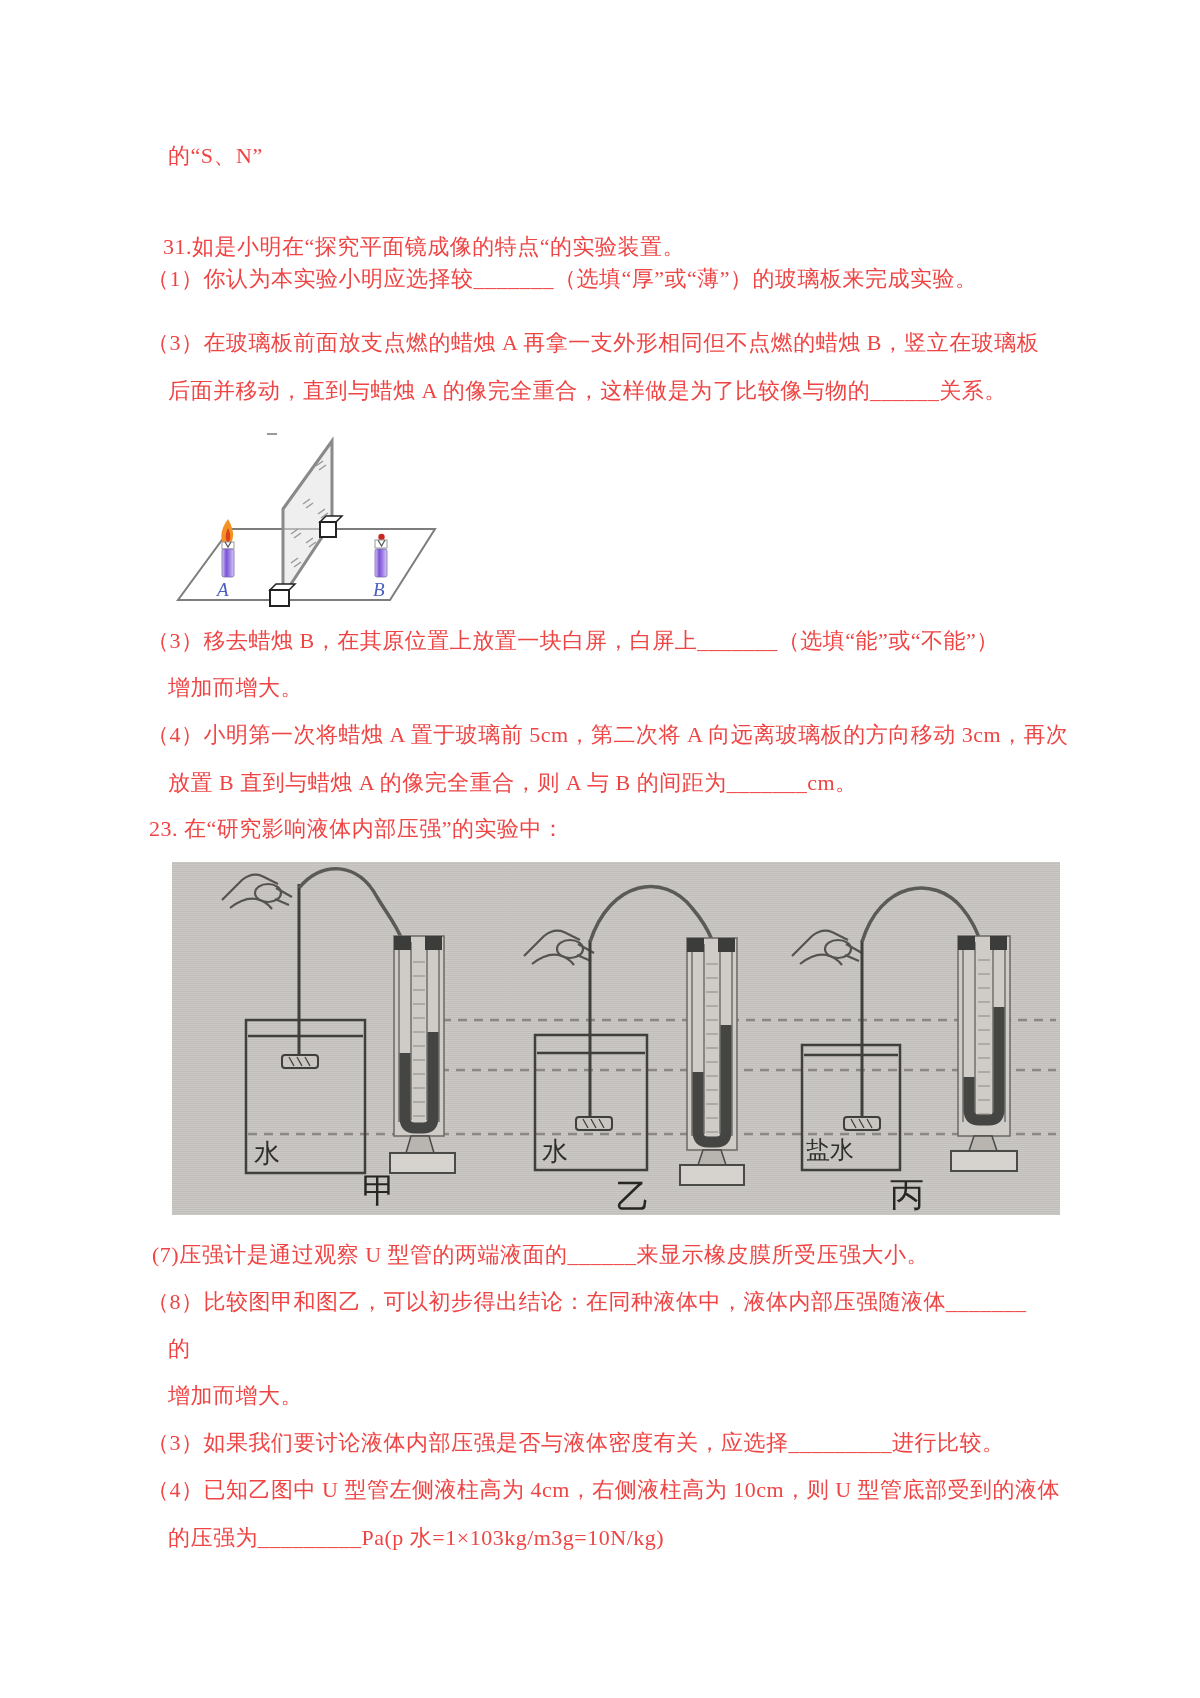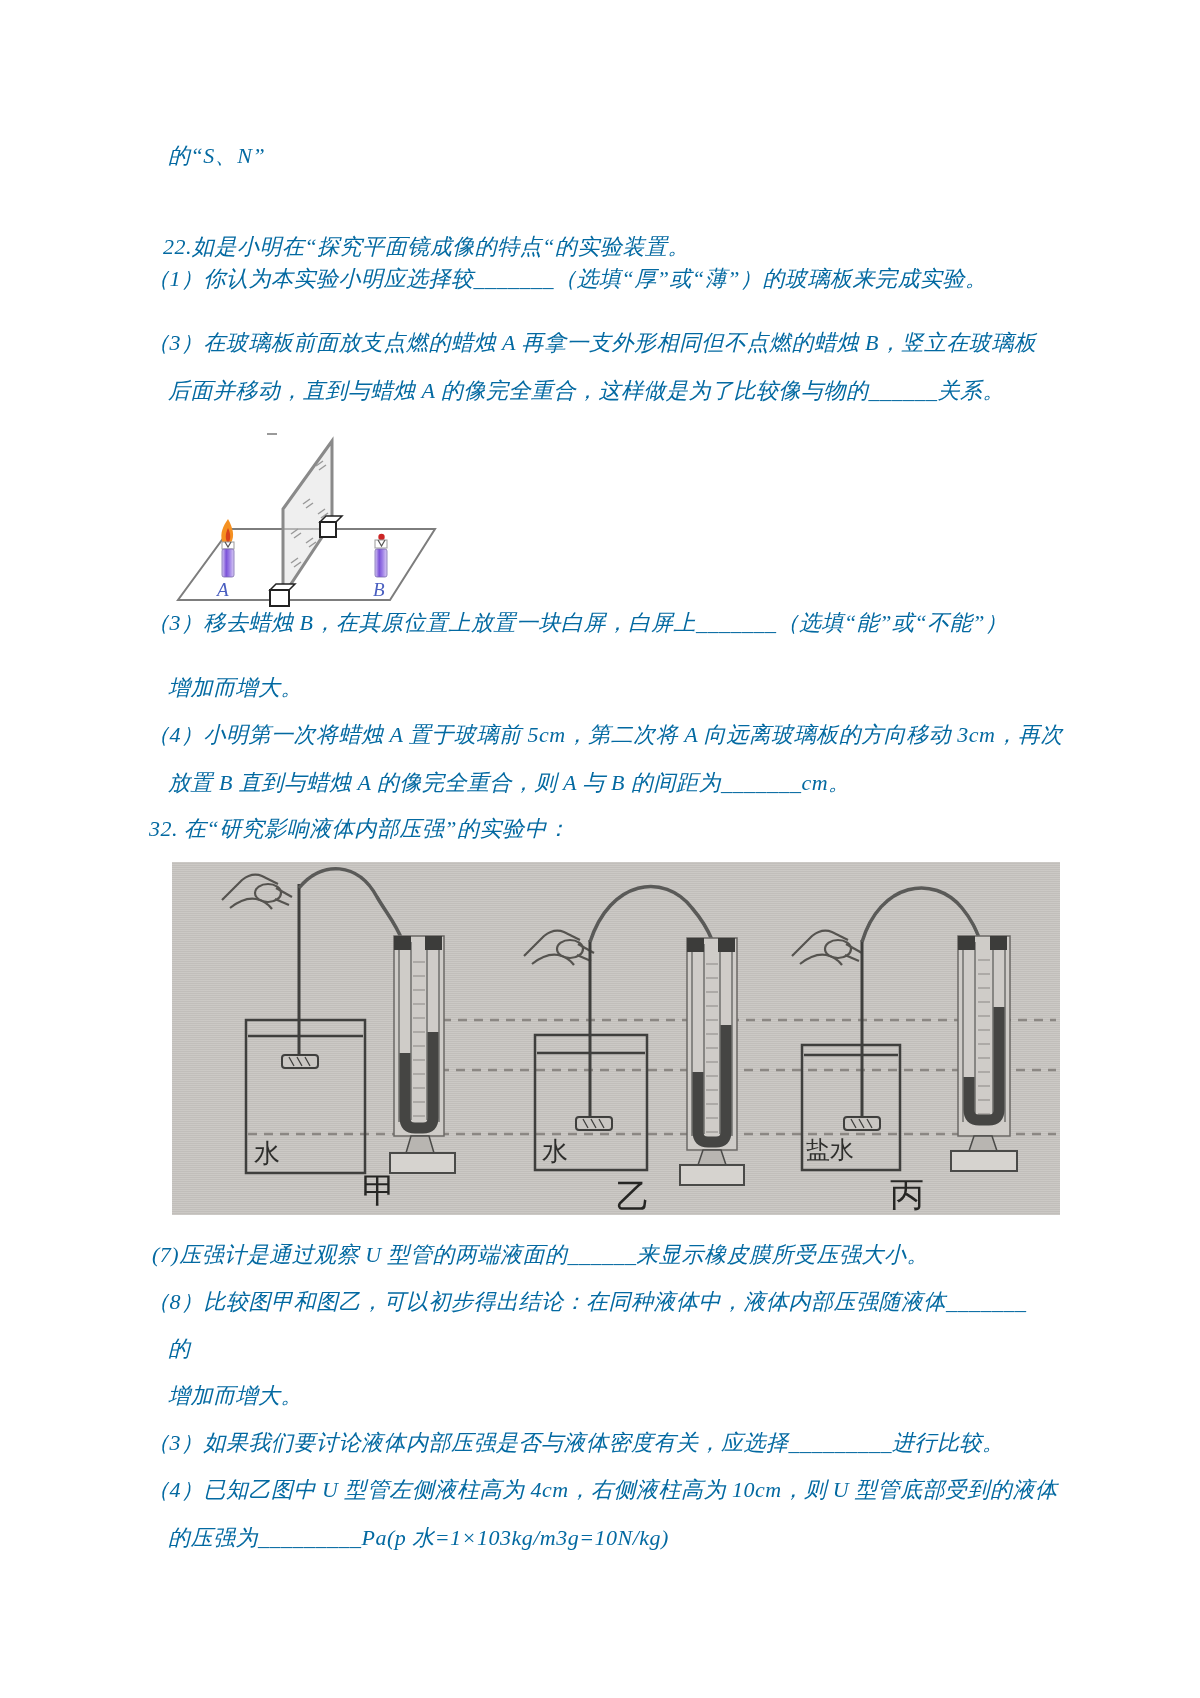--- a/index.html
+++ b/index.html
@@ -3,49 +3,49 @@
 <meta charset="utf-8">
 <style>
   html,body{margin:0;padding:0;}
   body{
     width:1200px;height:1698px;position:relative;background:#ffffff;
     font-family:"Liberation Serif","DejaVu Serif",serif;color:#111;
     overflow:hidden;
   }
   .line{
     position:absolute;font-size:22px;line-height:26px;white-space:nowrap;
-    letter-spacing:0.5px;color:#0369a1;font-style:italic;
+    letter-spacing:0.5px;color:#ef4444;
   }
   #mirror-diagram{position:absolute;left:170px;top:424px;width:330px;height:195px;}
   #pressure-photo{
     position:absolute;left:172px;top:862px;width:888px;height:353px;
     background:#c9c6c2;
     background-image:repeating-linear-gradient(0deg, rgba(255,255,255,0.05) 0 1px, rgba(0,0,0,0.04) 1px 2px);
   }
   #pressure-photo svg, #mirror-diagram svg{display:block;width:100%;height:100%;}
   .ph-label{font-family:"Liberation Serif","DejaVu Serif",serif;fill:#2e2e2c;}
   .fig-label{font-family:"Liberation Serif","DejaVu Serif",serif;fill:#262624;}
   .ab-label{font-family:"Liberation Serif","DejaVu Serif",serif;font-style:italic;fill:#4a5fc0;}
   .dash{stroke:#8b8783;stroke-width:2.5;stroke-dasharray:9 7;fill:none;}
   .ln{stroke:#3f3f3d;fill:none;}
   .glass{stroke:#6f6f6d;fill:none;}
 </style>
 </head>
 <body>
 
 <div class="line" style="left:168px;top:143px">的“S、N”</div>
-<div class="line" style="left:163px;top:234px">22.如是小明在“探究平面镜成像的特点“的实验装置。</div>
+<div class="line" style="left:163px;top:234px">31.如是小明在“探究平面镜成像的特点“的实验装置。</div>
 <div class="line" style="left:147px;top:266px">（1）你认为本实验小明应选择较_______（选填“厚”或“薄”）的玻璃板来完成实验。</div>
 <div class="line" style="left:147px;top:330px">（3）在玻璃板前面放支点燃的蜡烛 A 再拿一支外形相同但不点燃的蜡烛 B，竖立在玻璃板</div>
 <div class="line" style="left:168px;top:378px">后面并移动，直到与蜡烛 A 的像完全重合，这样做是为了比较像与物的______关系。</div>
-<div class="line" style="left:147px;top:610px">（3）移去蜡烛 B，在其原位置上放置一块白屏，白屏上_______（选填“能”或“不能”）</div>
+<div class="line" style="left:147px;top:628px">（3）移去蜡烛 B，在其原位置上放置一块白屏，白屏上_______（选填“能”或“不能”）</div>
 <div class="line" style="left:168px;top:675px">增加而增大。</div>
 <div class="line" style="left:147px;top:722px">（4）小明第一次将蜡烛 A 置于玻璃前 5cm，第二次将 A 向远离玻璃板的方向移动 3cm，再次</div>
 <div class="line" style="left:168px;top:770px">放置 B 直到与蜡烛 A 的像完全重合，则 A 与 B 的间距为_______cm。</div>
-<div class="line" style="left:149px;top:816px">32. 在“研究影响液体内部压强”的实验中：</div>
+<div class="line" style="left:149px;top:816px">23. 在“研究影响液体内部压强”的实验中：</div>
 <div class="line" style="left:152px;top:1242px">(7)压强计是通过观察 U 型管的两端液面的______来显示橡皮膜所受压强大小。</div>
 <div class="line" style="left:147px;top:1289px">（8）比较图甲和图乙，可以初步得出结论：在同种液体中，液体内部压强随液体_______</div>
 <div class="line" style="left:168px;top:1336px">的</div>
 <div class="line" style="left:168px;top:1383px">增加而增大。</div>
 <div class="line" style="left:147px;top:1430px">（3）如果我们要讨论液体内部压强是否与液体密度有关，应选择_________进行比较。</div>
 <div class="line" style="left:147px;top:1477px">（4）已知乙图中 U 型管左侧液柱高为 4cm，右侧液柱高为 10cm，则 U 型管底部受到的液体</div>
 <div class="line" style="left:168px;top:1525px">的压强为_________Pa(p 水=1×103kg/m3g=10N/kg)</div>
 
 <div id="mirror-diagram">
 <svg viewBox="0 0 330 195" xmlns="http://www.w3.org/2000/svg">

